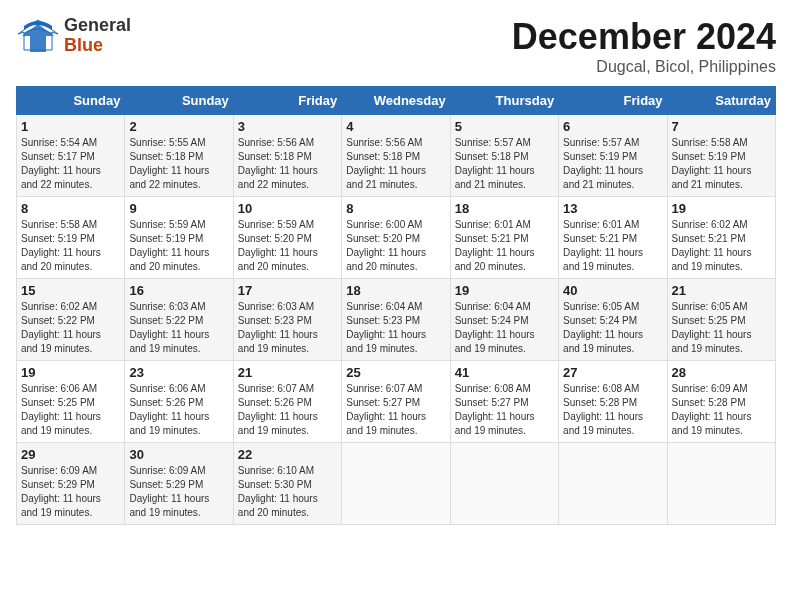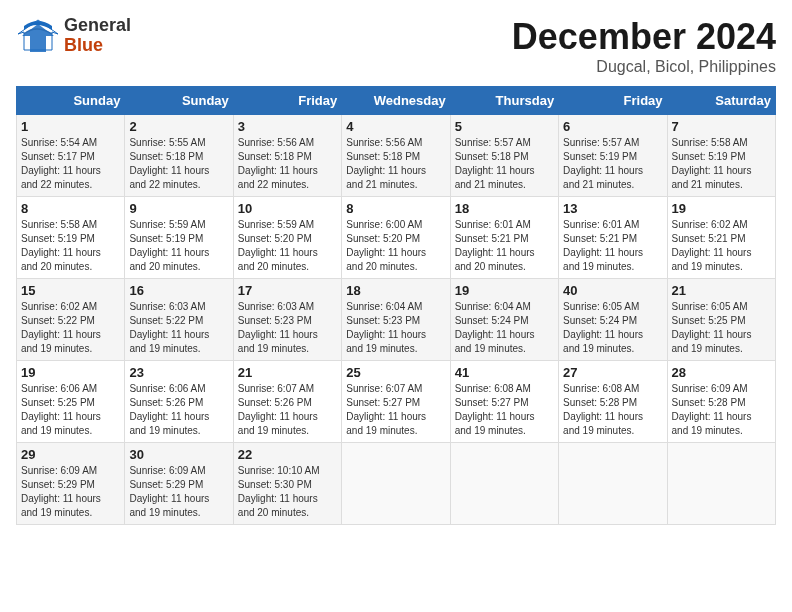--- a/index.html
+++ b/index.html
@@ -348,21 +348,21 @@
         </td>
         <td>
           <span class="day-num">30</span>
           <div class="day-info" style="white-space: pre-line;">Sunrise: 6:09 AM
 Sunset: 5:29 PM
 Daylight: 11 hours
 and 19 minutes.</div>
         </td>
         <td>
           <span class="day-num">22</span>
-          <div class="day-info" style="white-space: pre-line;">Sunrise: 10:10 AM
+          <div class="day-info" style="white-space: pre-line;">Sunrise: 6:10 AM
 Sunset: 5:30 PM
 Daylight: 11 hours
 and 20 minutes.</div>
         </td>
         <td class="empty-cell"></td>
         <td class="empty-cell"></td>
         <td class="empty-cell"></td>
         <td class="empty-cell"></td>
       </tr>
     </tbody>

